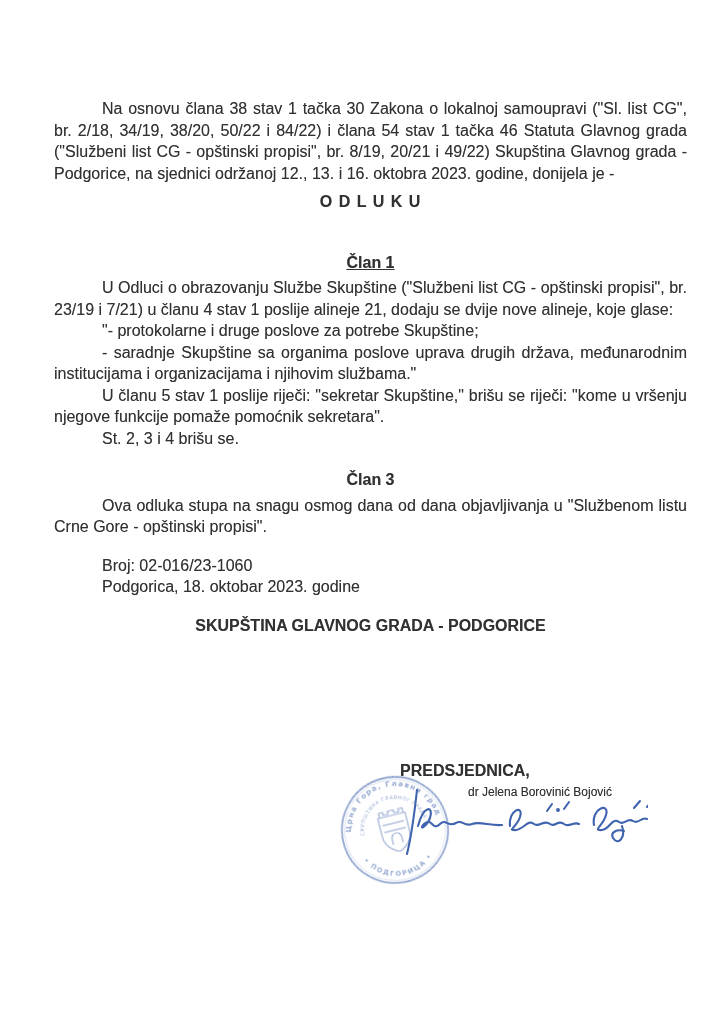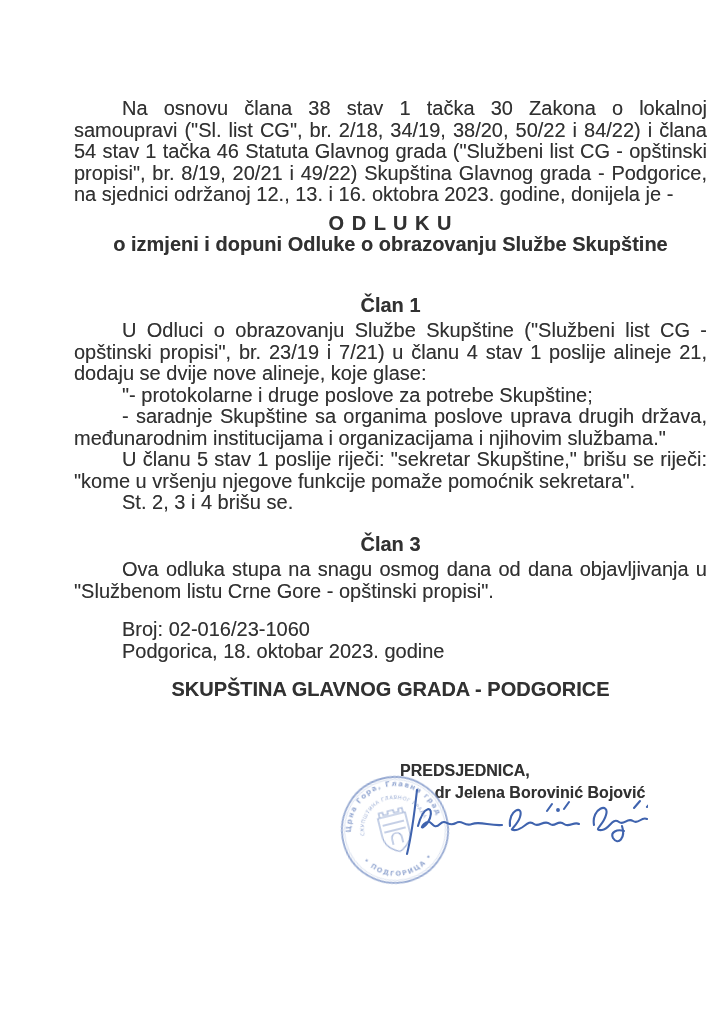--- a/index.html
+++ b/index.html
@@ -1,64 +1,63 @@
 <!DOCTYPE html>
 <html><head>
 <meta charset="utf-8">
 <style>
   html,body { margin:0; padding:0; background:#ffffff; }
   .page {
     position:relative; width:724px; height:1024px; background:#ffffff;
     font-family:"Liberation Sans", sans-serif; color:#313131; overflow:hidden;
   }
   .content {
-    position:absolute; left:74px; top:98px; width:633px;
-    font-size:20px; line-height:21.5px;
+    position:absolute; left:54px; top:98px; width:633px;
+    font-size:16px; line-height:21.5px;
     text-shadow: 0 0 0.5px rgba(50,50,50,0.45);
   }
   .content p { margin:0; text-align:justify; text-indent:48px; }
   .center { text-align:center !important; text-indent:0 !important; }
   .bold { font-weight:bold; }
   .doc-title { margin-top:7px !important; letter-spacing:1px; }
   .doc-subtitle { margin-top:0 !important; }
-  .art-heading-1 { margin-top:39px !important; margin-bottom:4px !important; }
+  .art-heading-1 { margin-top:39px !important; margin-bottom:4px !important;text-decoration:underline; }
   .art-heading-2 { margin-top:12px !important; margin-bottom:4px !important; }
   .art-heading-3 { margin-top:20px !important; margin-bottom:4px !important; }
   .oneline { text-align:left !important; }
   .broj-block { margin-top:17px; }
   .issuer { margin-top:17px !important; font-weight:bold; }
   .sig-title {
     position:absolute; left:400px; top:760px; width:210px; 
     font-weight:bold; font-size:16px; line-height:21.5px;
     text-shadow: 0 0 0.5px rgba(50,50,50,0.45);
   }
   .sig-name {
     position:absolute; left:390px; top:782px; width:300px; text-align:center;
-    font-weight:bold; font-size:16px; line-height:21.5px;
+    font-weight:normal; font-size:12px; line-height:21.5px;
     text-shadow: 0 0 0.5px rgba(50,50,50,0.45);
   }
   .stamp {
     position:absolute; left:337px; top:772px; width:116px; height:116px;
     transform:rotate(-14deg); opacity:0.8; filter:blur(0.35px);
   }
   .signature-svg {
     position:absolute; left:398px; top:786px; width:250px; height:75px;
   }
 </style>
 </head>
 <body>
 
 <div class="page">
 
   <div class="content">
 
     <p>Na osnovu člana 38 stav 1 tačka 30 Zakona o lokalnoj samoupravi ("Sl. list CG", br. 2/18, 34/19, 38/20, 50/22 i 84/22) i člana 54 stav 1 tačka 46 Statuta Glavnog grada ("Službeni list CG - opštinski propisi", br. 8/19, 20/21 i 49/22) Skupština Glavnog grada - Podgorice, na sjednici održanoj 12., 13. i 16. oktobra 2023. godine, donijela je -</p>
 
     <p class="center bold doc-title">O D L U K U</p>
-    <p class="center bold doc-subtitle">o izmjeni i dopuni Odluke o obrazovanju Službe Skupštine</p>
 
     <p class="center bold art-heading-1">Član 1</p>
     <p>U Odluci o obrazovanju Službe Skupštine ("Službeni list CG - opštinski propisi", br. 23/19 i 7/21) u članu 4 stav 1 poslije alineje 21, dodaju se dvije nove alineje, koje glase:</p>
     <p class="oneline">"- protokolarne i druge poslove za potrebe Skupštine;</p>
     <p>- saradnje Skupštine sa organima poslove uprava drugih država, međunarodnim institucijama i organizacijama i njihovim službama."</p>
 
     <p>U članu 5 stav 1 poslije riječi: "sekretar Skupštine," brišu se riječi: "kome u vršenju njegove funkcije pomaže pomoćnik sekretara".</p>
     <p class="oneline">St. 2, 3 i 4 brišu se.</p>
 
     <p class="center bold art-heading-3">Član 3</p>

